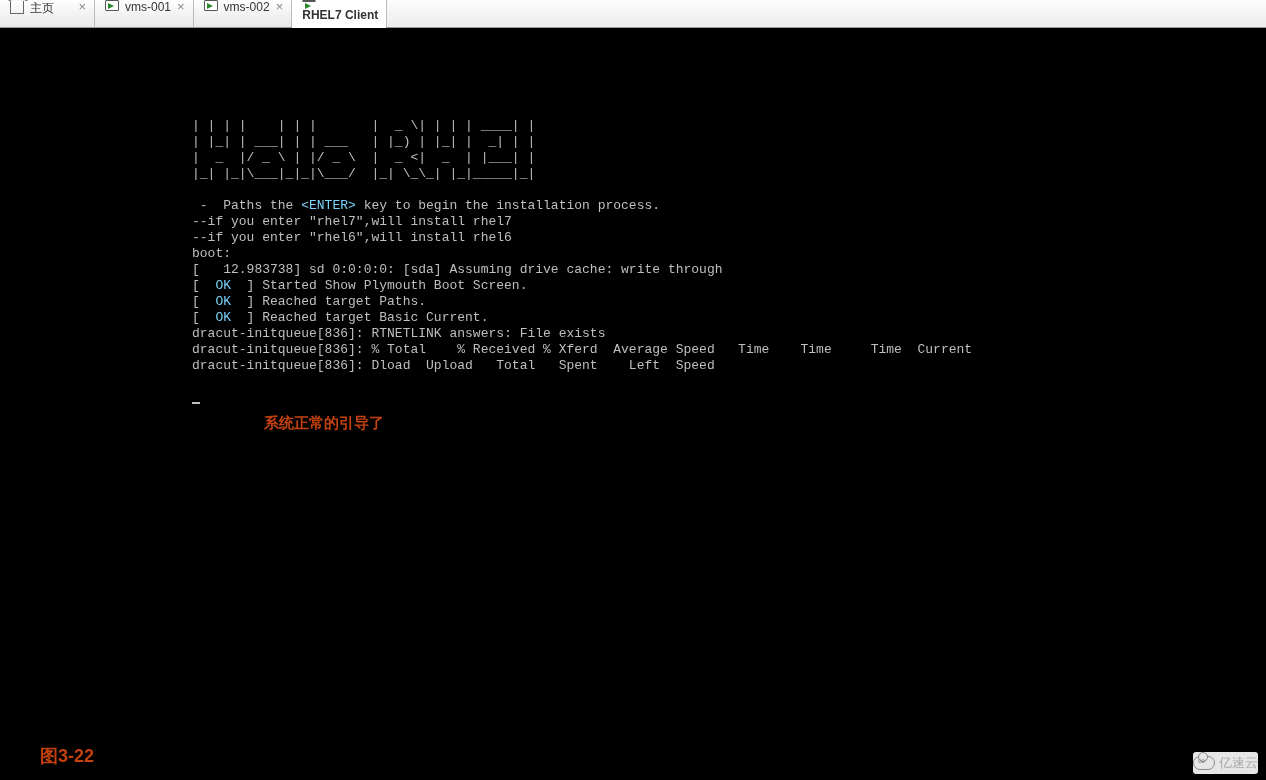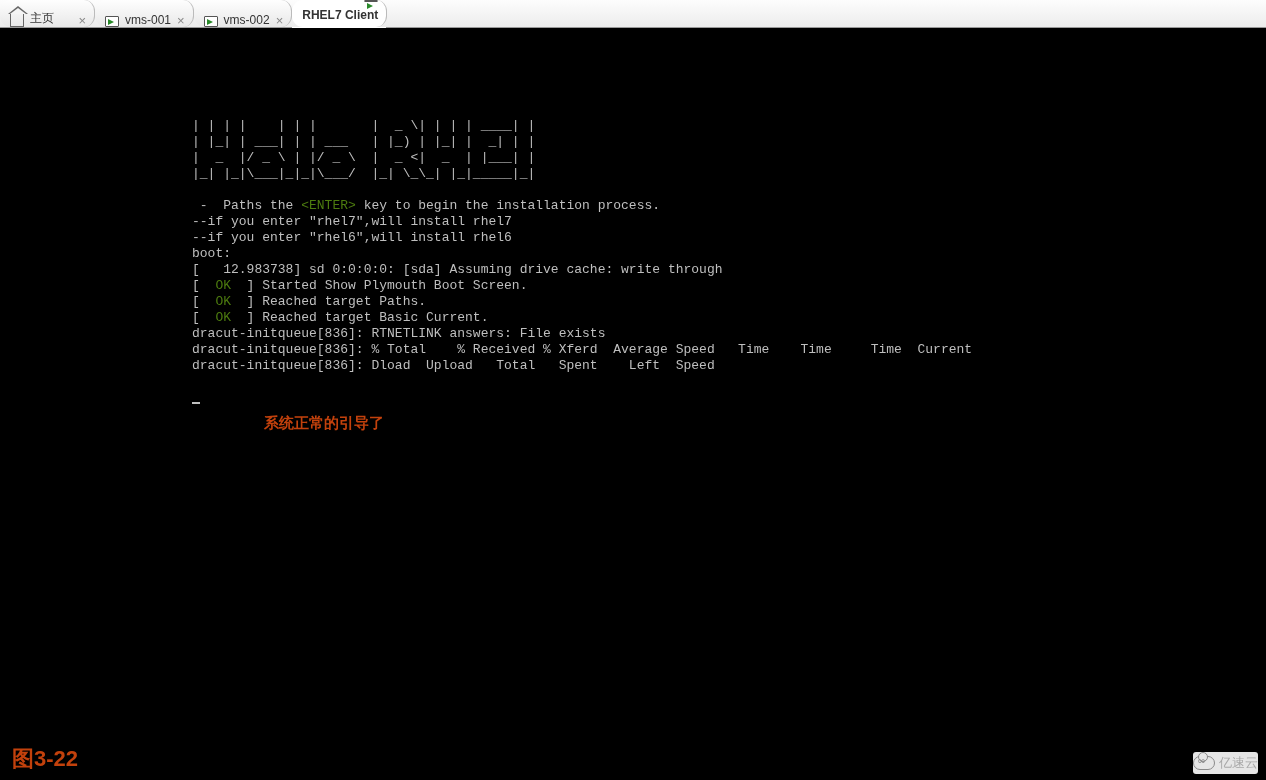--- a/index.html
+++ b/index.html
@@ -17,30 +17,29 @@
     }
     .tab-bar {
       background: linear-gradient(#fdfdfd, #ececec);
       height: 28px;
       display: flex;
       border-bottom: 1px solid #999;
       font-size: 12px;
     }
     .tab {
       display: flex;
-      align-items: flex-end;
+      align-items: flex-start;
       gap: 6px;
-      padding: 0 8px 0 10px;
+      padding: 0 8px 18px 10px;
       border-right: 1px solid #bbb;
       background: linear-gradient(#fefefe, #e8e8e8);
       color: #333;
       cursor: default;
       min-width: 95px;
       position: relative;
-      border-radius: 11px;
     }
     .tab.active {
       background: #fff;
       font-weight: bold;
       border-right: 1px solid #bbb;
       flex-direction: column;
     }
     .tab.active::after {
       content: "";
       position: absolute;
@@ -98,36 +97,36 @@
       top: 28px;
       left: 0; right: 0; bottom: 0;
       background: #000;
       color: #bfbfbf;
       font-family: "Courier New", monospace;
       font-size: 13px;
       line-height: 16px;
       white-space: pre;
       padding: 90px 0 0 192px;
     }
-    .green { color: #4d7c0f; }
+    .green { color: #7dd3fc; }
     .annot {
       position: absolute;
       color: #c2410c;
       font-family: "Microsoft YaHei", SimHei, sans-serif;
       font-weight: bold;
     }
     .annot.msg {
       left: 264px;
       top: 414px;
       font-size: 15px;
     }
     .annot.caption {
-      left: 12px;
+      left: 40px;
       top: 744px;
-      font-size: 22px;
+      font-size: 18px;
       text-align: center;
     }
     .wm {
       position: absolute;
       right: 8px;
       bottom: 6px;
       color: #bbb;
       font-size: 13px;
       display: flex;
       align-items: center;

